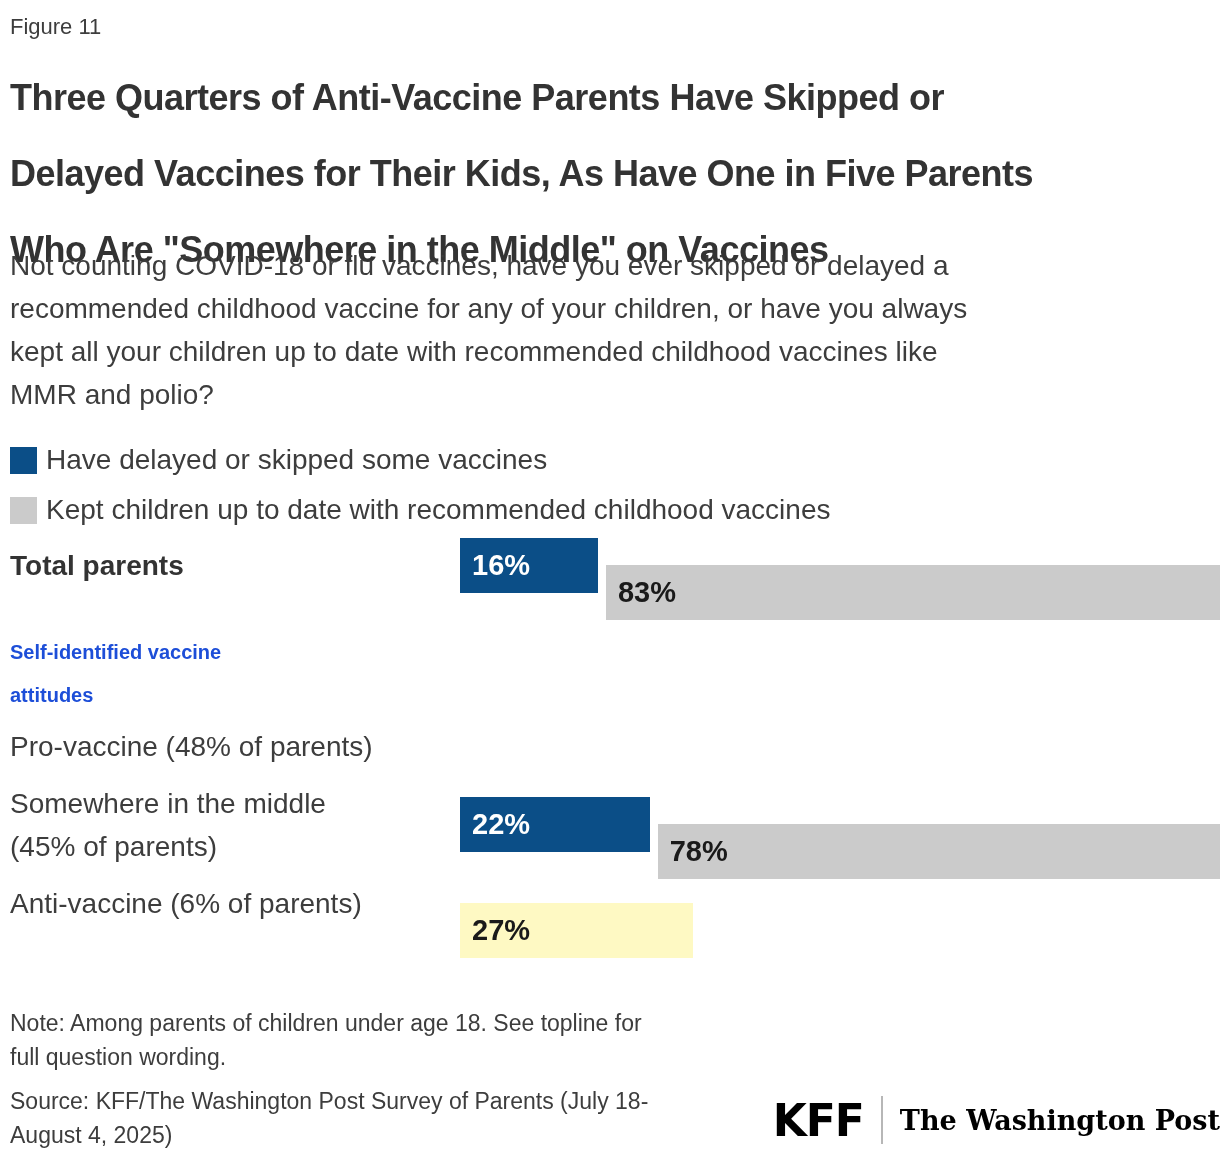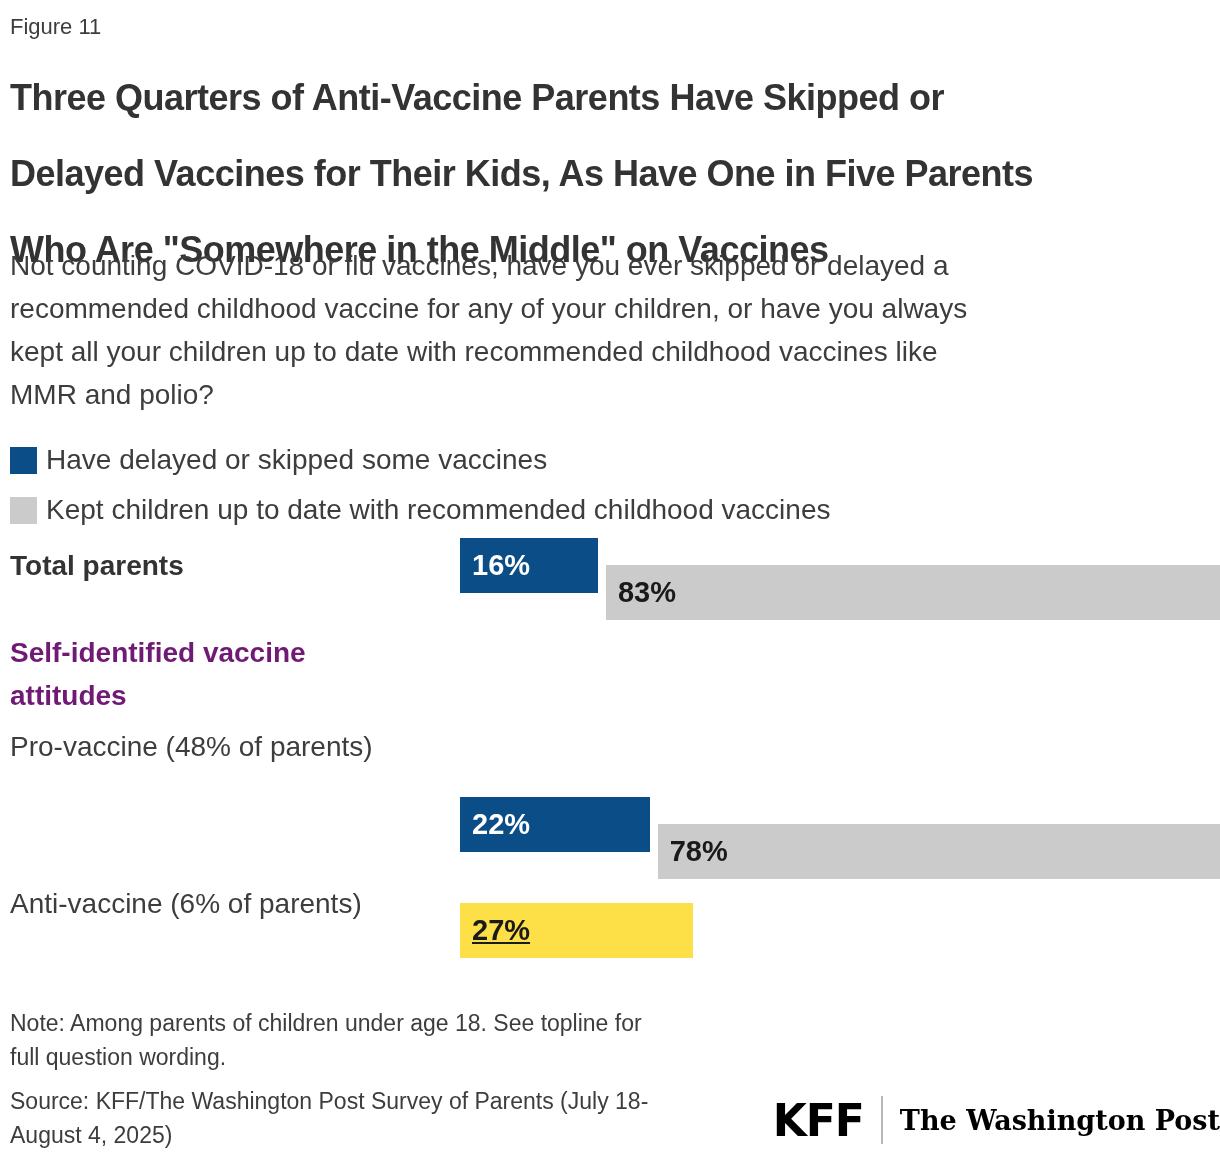--- a/index.html
+++ b/index.html
@@ -36,21 +36,21 @@
   .chart{position:absolute;left:0;top:0;width:1220px;height:1160px;}
   .row-label{
     position:absolute;left:10px;width:442px;height:55px;
     display:flex;align-items:center;
     font-size:28px;line-height:43px;color:#3d3d3d;
     white-space:pre-line;
   }
   .row-label.bold{font-weight:700;color:#333333;}
   .section-header{
     position:absolute;left:10px;top:631px;width:442px;
-    font-size:28px;line-height:43px;font-weight:700;color:#701a75;
+    font-size:20px;line-height:43px;font-weight:700;color:#1d4ed8;
     white-space:pre-line;
   }
   .track{
     position:absolute;left:460px;width:862px;height:55px;
     display:flex;gap:8px;
   }
   .seg{
     height:55px;box-sizing:border-box;
     display:flex;align-items:center;
     padding-left:12px;
@@ -125,32 +125,34 @@
       <div class="seg gray" style="background: rgb(203, 203, 203); width: 83%;">
         <span>83%</span>
       </div>
     </div>
 
     <div class="section-header">Self-identified vaccine
 attitudes</div>
 
     <div class="row-label r2">Pro-vaccine (48% of parents)</div>
 
+    <div class="row-label r3">Somewhere in the middle
+(45% of parents)</div>
     <div class="track r3">
       <div class="seg blue" style="background: rgb(11, 78, 135); width: 22%;">
         <span>22%</span>
       </div>
       <div class="seg gray" style="background: rgb(203, 203, 203); width: 78%;">
         <span>78%</span>
       </div>
     </div>
 
     <div class="row-label r4">Anti-vaccine (6% of parents)</div>
     <div class="track r4">
-      <div class="seg gray" style="background: #fde047; width: 27%; text-decoration: underline;">
+      <div class="seg gray" style="background: #fef9c3; width: 27%;">
         <span>27%</span>
       </div>
     </div>
 
   </div>
 
   <div class="note">Note: Among parents of children under age 18. See topline for
 full question wording.</div>
   <div class="source">Source: KFF/The Washington Post Survey of Parents (July 18-
 August 4, 2025)</div>

